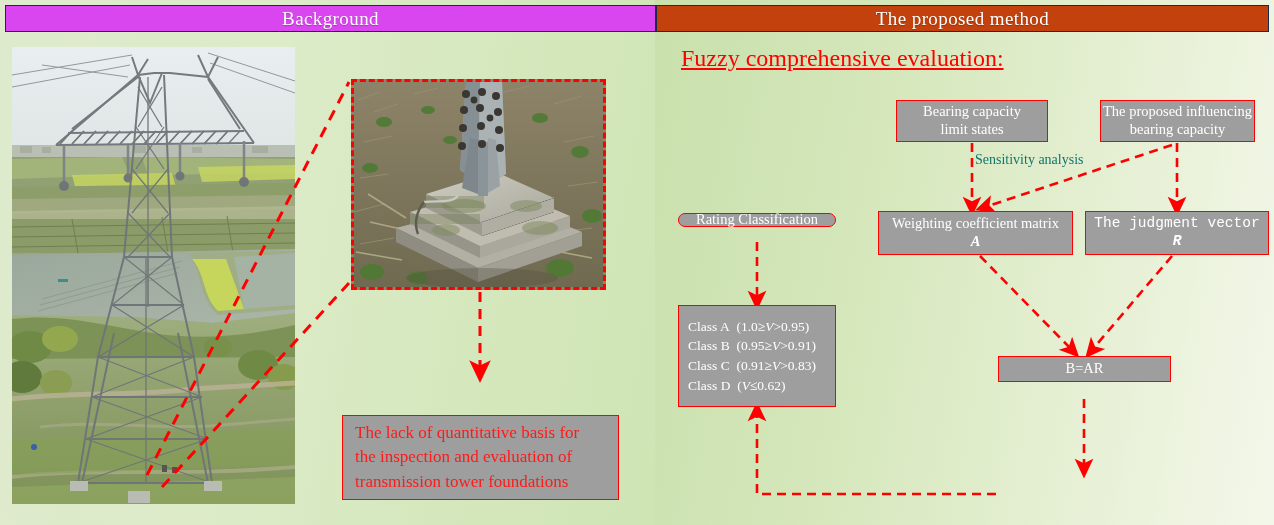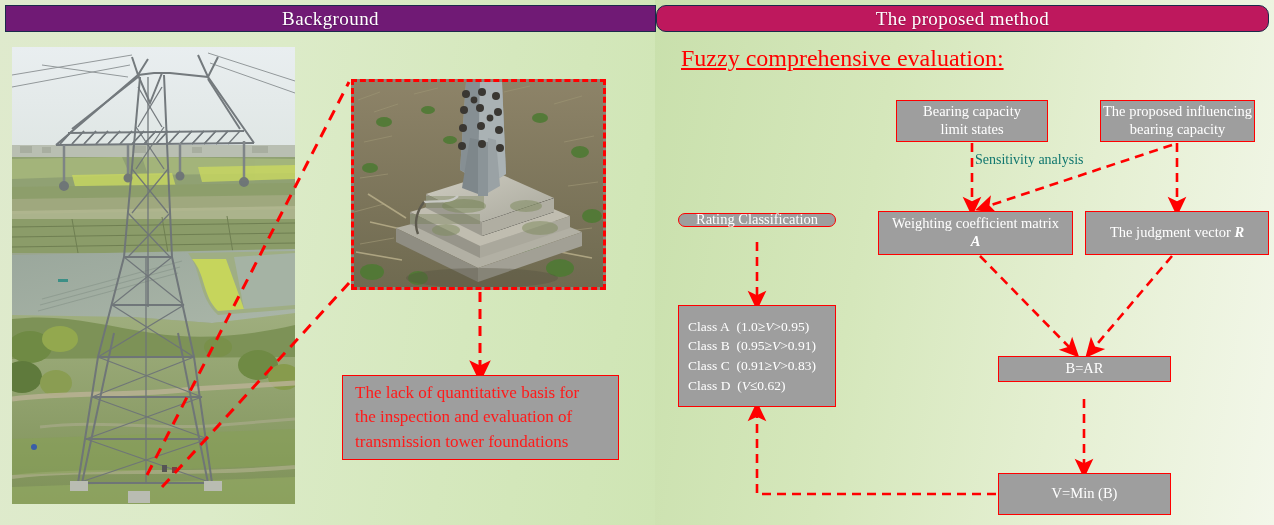--- a/index.html
+++ b/index.html
@@ -14,48 +14,48 @@
   .bg-left{position:absolute;left:0;top:0;width:655px;height:525px;
     background:linear-gradient(100deg,#dfeacd 0%,#dcebc8 40%,#d5e8bd 70%,#cfe5b4 100%);}
   .bg-right{position:absolute;left:655px;top:0;width:619px;height:525px;
     background:linear-gradient(100deg,#c9e0ac 0%,#d5e7bb 35%,#e6f0d4 70%,#f3f7ea 100%);}
 
   
   .hdr{position:absolute;top:5px;height:27px;border:1px solid #1b2a4a;
     display:flex;align-items:center;justify-content:center;color:#ffffff;
     font-size:19px;letter-spacing:.4px;box-sizing:border-box;
     text-shadow:0 1px 1px rgba(0,0,0,.25);}
-  .hdr-bg{left:5px;width:651px;background:#701a75;}
-  .hdr-pm{left:656px;width:613px;background:#be185d;border-radius:10px;}
+  .hdr-bg{left:5px;width:651px;background:#d946ef;}
+  .hdr-pm{left:656px;width:613px;background:#c2410c;}
 
   
   .fuzzy-title{position:absolute;left:681px;top:45px;color:#ff0000;
     font-size:24px;font-family:"Liberation Serif",serif;white-space:nowrap;text-decoration:underline;}
 
   
   .photo-main{position:absolute;left:12px;top:47px;width:283px;height:457px;
     overflow:hidden;background:#9aa58d;}
   .photo-found{position:absolute;left:351px;top:79px;width:249px;height:205px;
     overflow:hidden;border:3px dashed #ff0000;box-sizing:content-box;background:#8d8476;}
 
   
   .box{position:absolute;background:#9e9e9e;border:1.6px solid #ff0000;
     box-sizing:border-box;display:flex;flex-direction:column;
     align-items:center;justify-content:center;text-align:center;
     color:#ffffff;font-size:14.5px;line-height:1.22;}
   .box.redtext{color:#ff1a1a;font-size:17px;line-height:1.45;
-    align-items:flex-start;justify-content:center;text-align:left;padding:22px 12px;}
+    align-items:flex-start;justify-content:center;text-align:left;padding:22px 12px;margin-top:40px;}
   .box .ital{font-style:italic;font-weight:bold;}
 
   .b-problem{left:342px;top:375px;width:277px;height:85px;}
   .b-bclimit{left:896px;top:100px;width:152px;height:42px;}
   .b-factors{left:1100px;top:100px;width:155px;height:42px;}
   .b-rating {left:678px;top:213px;width:158px;height:14px;border-radius:8px;}
   .b-weight {left:878px;top:211px;width:195px;height:44px;}
-  .b-judge  {left:1085px;top:211px;width:184px;height:44px;}
+  .b-judge  {left:1085px;top:211px;width:184px;height:44px;font-family:Liberation Mono, monospace;}
   .b-classes{left:678px;top:305px;width:158px;height:102px;
              align-items:flex-start;justify-content:center;padding-left:9px;}
   .b-bar    {left:998px;top:356px;width:173px;height:26px;}
   .b-vmin   {left:998px;top:473px;width:173px;height:42px;}
 
   .cls-line{white-space:nowrap;font-size:13.5px;line-height:1.45;text-align:center;}
   .cls-line .it{font-style:italic;}
 
   .sens-label{position:absolute;left:975px;top:152px;color:#0f766e;
     font-size:14px;white-space:nowrap;}
@@ -475,19 +475,16 @@
     <div class="cls-line">
       <span>Class D</span>&nbsp;
       <span>(</span><span class="it">V</span><span>≤0.62)</span>
     </div>
   </div>
 
   <div class="box b-bar">
     <div>B=AR</div>
   </div>
 
-  <div class="box b-vmin">
-    <div>V=Min (B)</div>
-  </div>
 
   <div class="sens-label">Sensitivity analysis</div>
 
 </div>
 
 </body></html>

